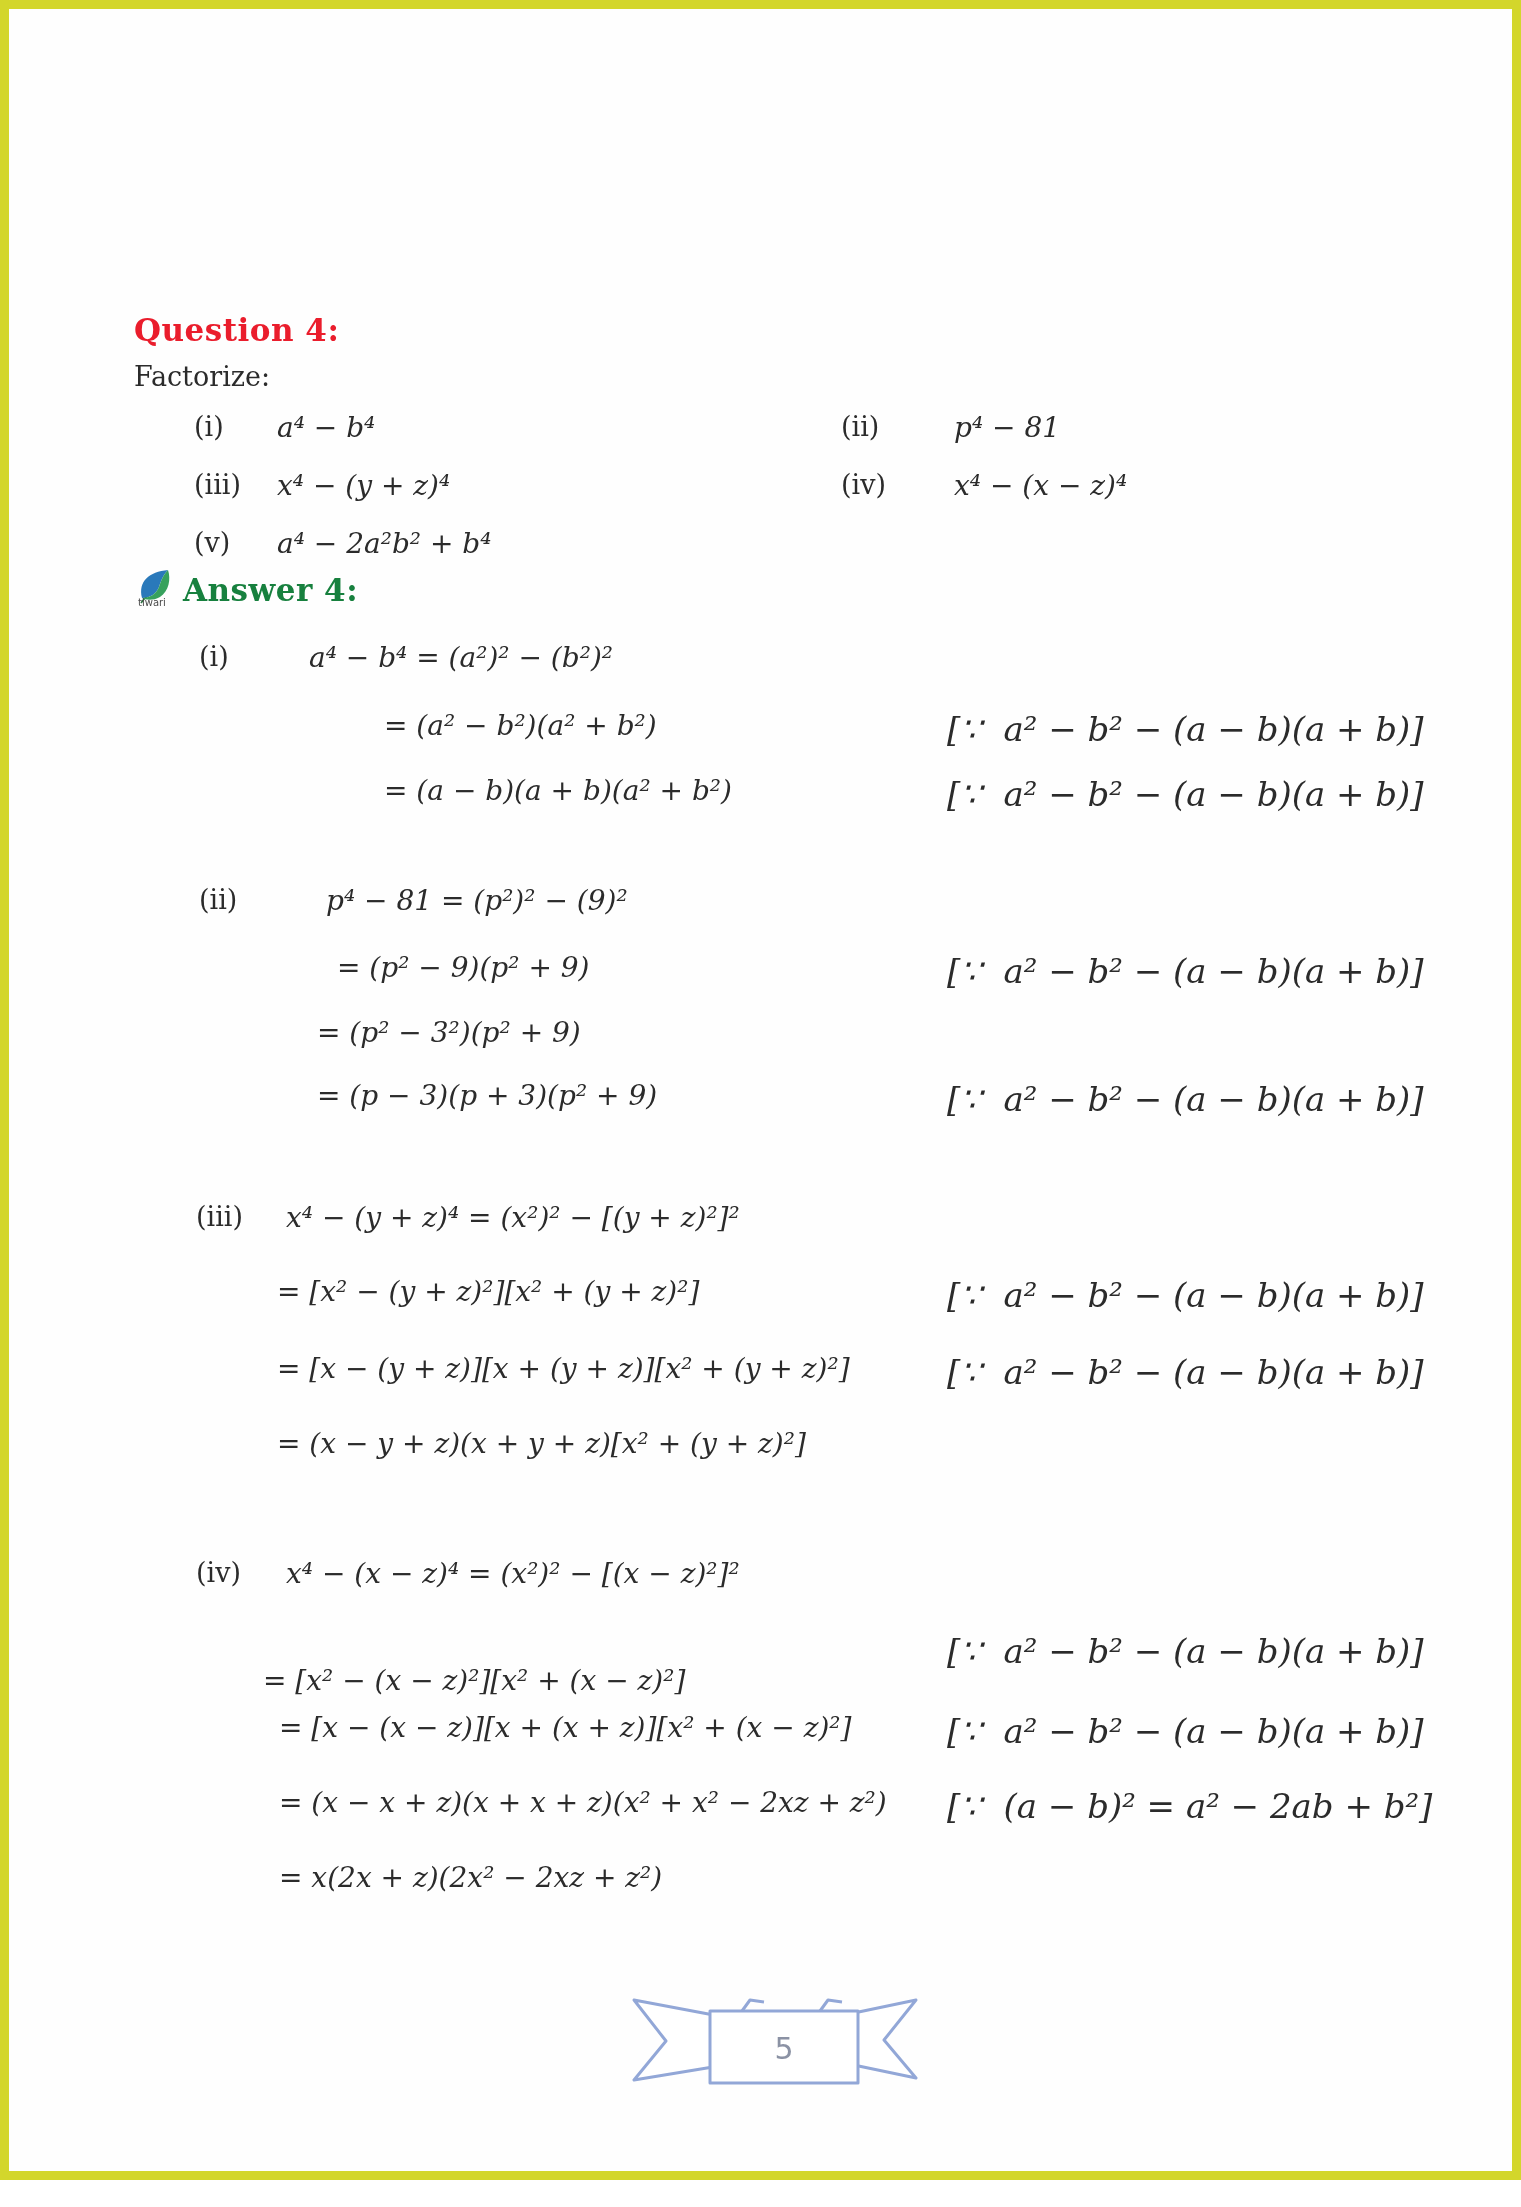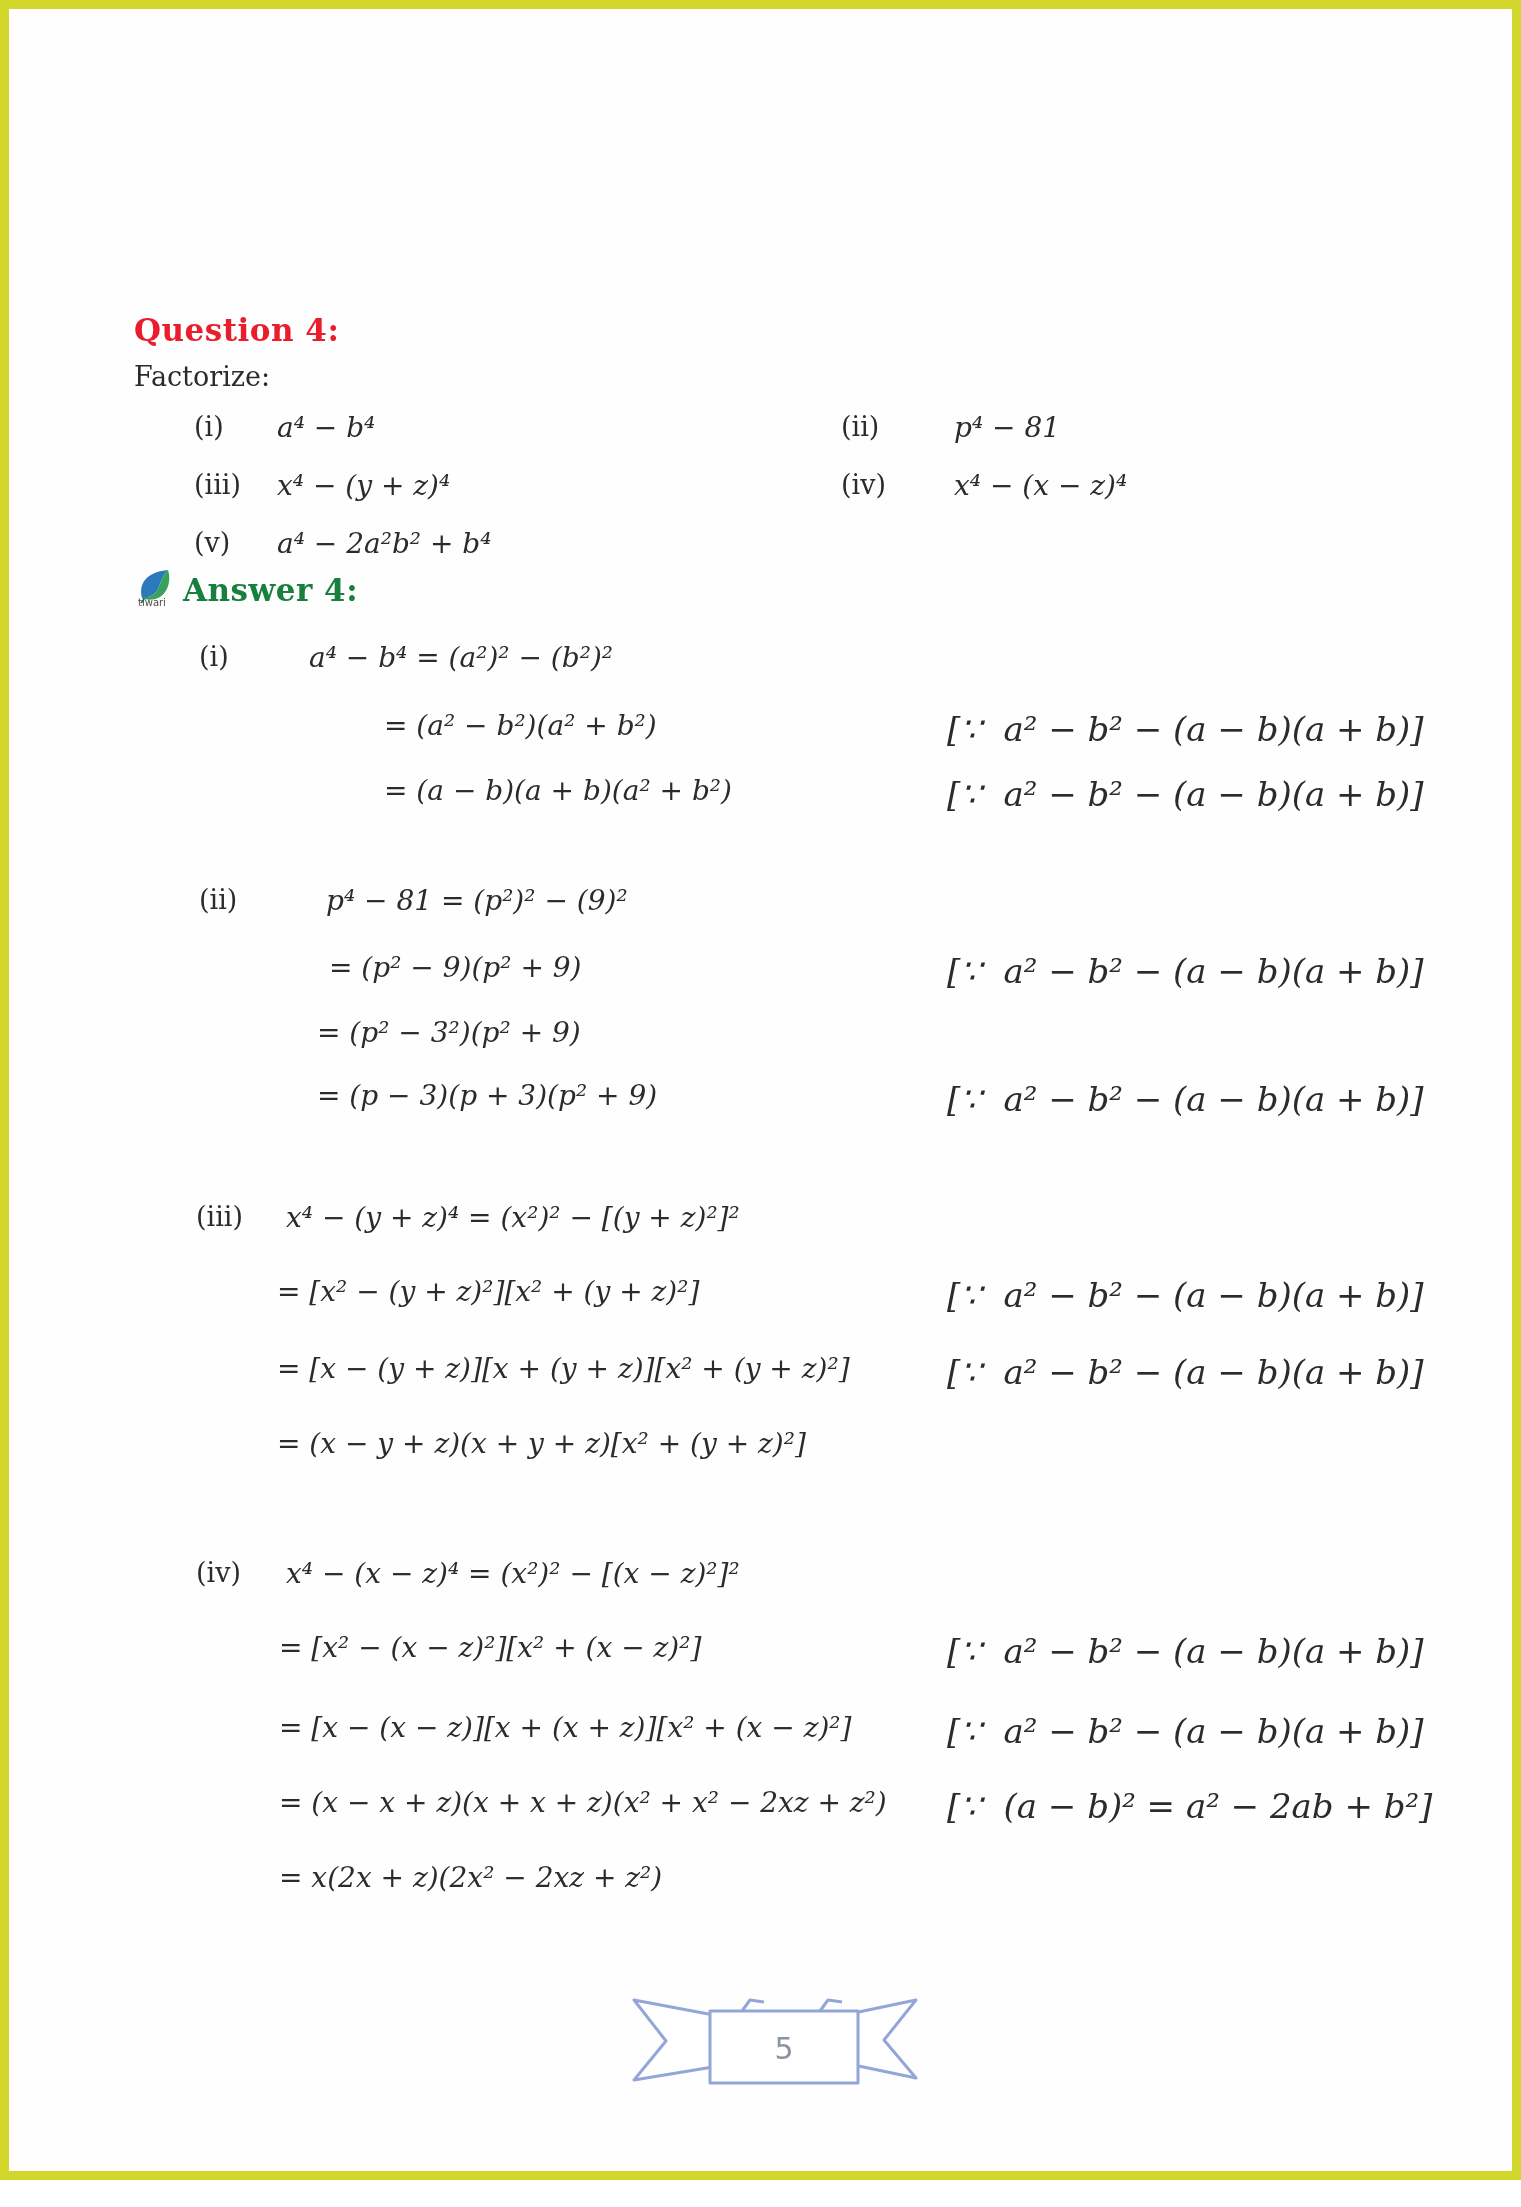--- a/index.html
+++ b/index.html
@@ -86,21 +86,21 @@
   <div class="eq-row" style="top:765px;">
     <span class="abs eq" style="left:375px;">= (a − b)(a + b)(a² + b²)</span>
     <span class="note note-pos">[∵  a² − b² − (a − b)(a + b)]</span>
   </div>
 
   <div class="eq-row" style="top:875px;">
     <span class="abs sec-label" style="left:190px;">(ii)</span>
     <span class="abs eq" style="left:317px;">p⁴ − 81 = (p²)² − (9)²</span>
   </div>
   <div class="eq-row" style="top:942px;">
-    <span class="abs eq" style="left:320px;">= (p² − 9)(p² + 9)</span>
+    <span class="abs eq" style="left:328px;">= (p² − 9)(p² + 9)</span>
     <span class="note note-pos">[∵  a² − b² − (a − b)(a + b)]</span>
   </div>
   <div class="eq-row" style="top:1007px;">
     <span class="abs eq" style="left:308px;">= (p² − 3²)(p² + 9)</span>
   </div>
   <div class="eq-row" style="top:1070px;">
     <span class="abs eq" style="left:308px;">= (p − 3)(p + 3)(p² + 9)</span>
     <span class="note note-pos">[∵  a² − b² − (a − b)(a + b)]</span>
   </div>
 
@@ -118,21 +118,21 @@
   </div>
   <div class="eq-row" style="top:1418px;">
     <span class="abs eq" style="left:268px;">= (x − y + z)(x + y + z)[x² + (y + z)²]</span>
   </div>
 
   <div class="eq-row" style="top:1548px;">
     <span class="abs sec-label" style="left:187px;">(iv)</span>
     <span class="abs eq" style="left:277px;">x⁴ − (x − z)⁴ = (x²)² − [(x − z)²]²</span>
   </div>
   <div class="eq-row" style="top:1622px;">
-    <span class="abs eq" style="left:270px;">= [x² − (x − z)²][x² + (x − z)²]</span>
+    <span class="abs eq" style="left:254px;margin-top:33px;">= [x² − (x − z)²][x² + (x − z)²]</span>
     <span class="note note-pos">[∵  a² − b² − (a − b)(a + b)]</span>
   </div>
   <div class="eq-row" style="top:1702px;">
     <span class="abs eq" style="left:270px;">= [x − (x − z)][x + (x + z)][x² + (x − z)²]</span>
     <span class="note note-pos">[∵  a² − b² − (a − b)(a + b)]</span>
   </div>
   <div class="eq-row" style="top:1777px;">
     <span class="abs eq" style="left:270px;">= (x − x + z)(x + x + z)(x² + x² − 2xz + z²)</span>
     <span class="note note-pos">[∵  (a − b)² = a² − 2ab + b²]</span>
   </div>

